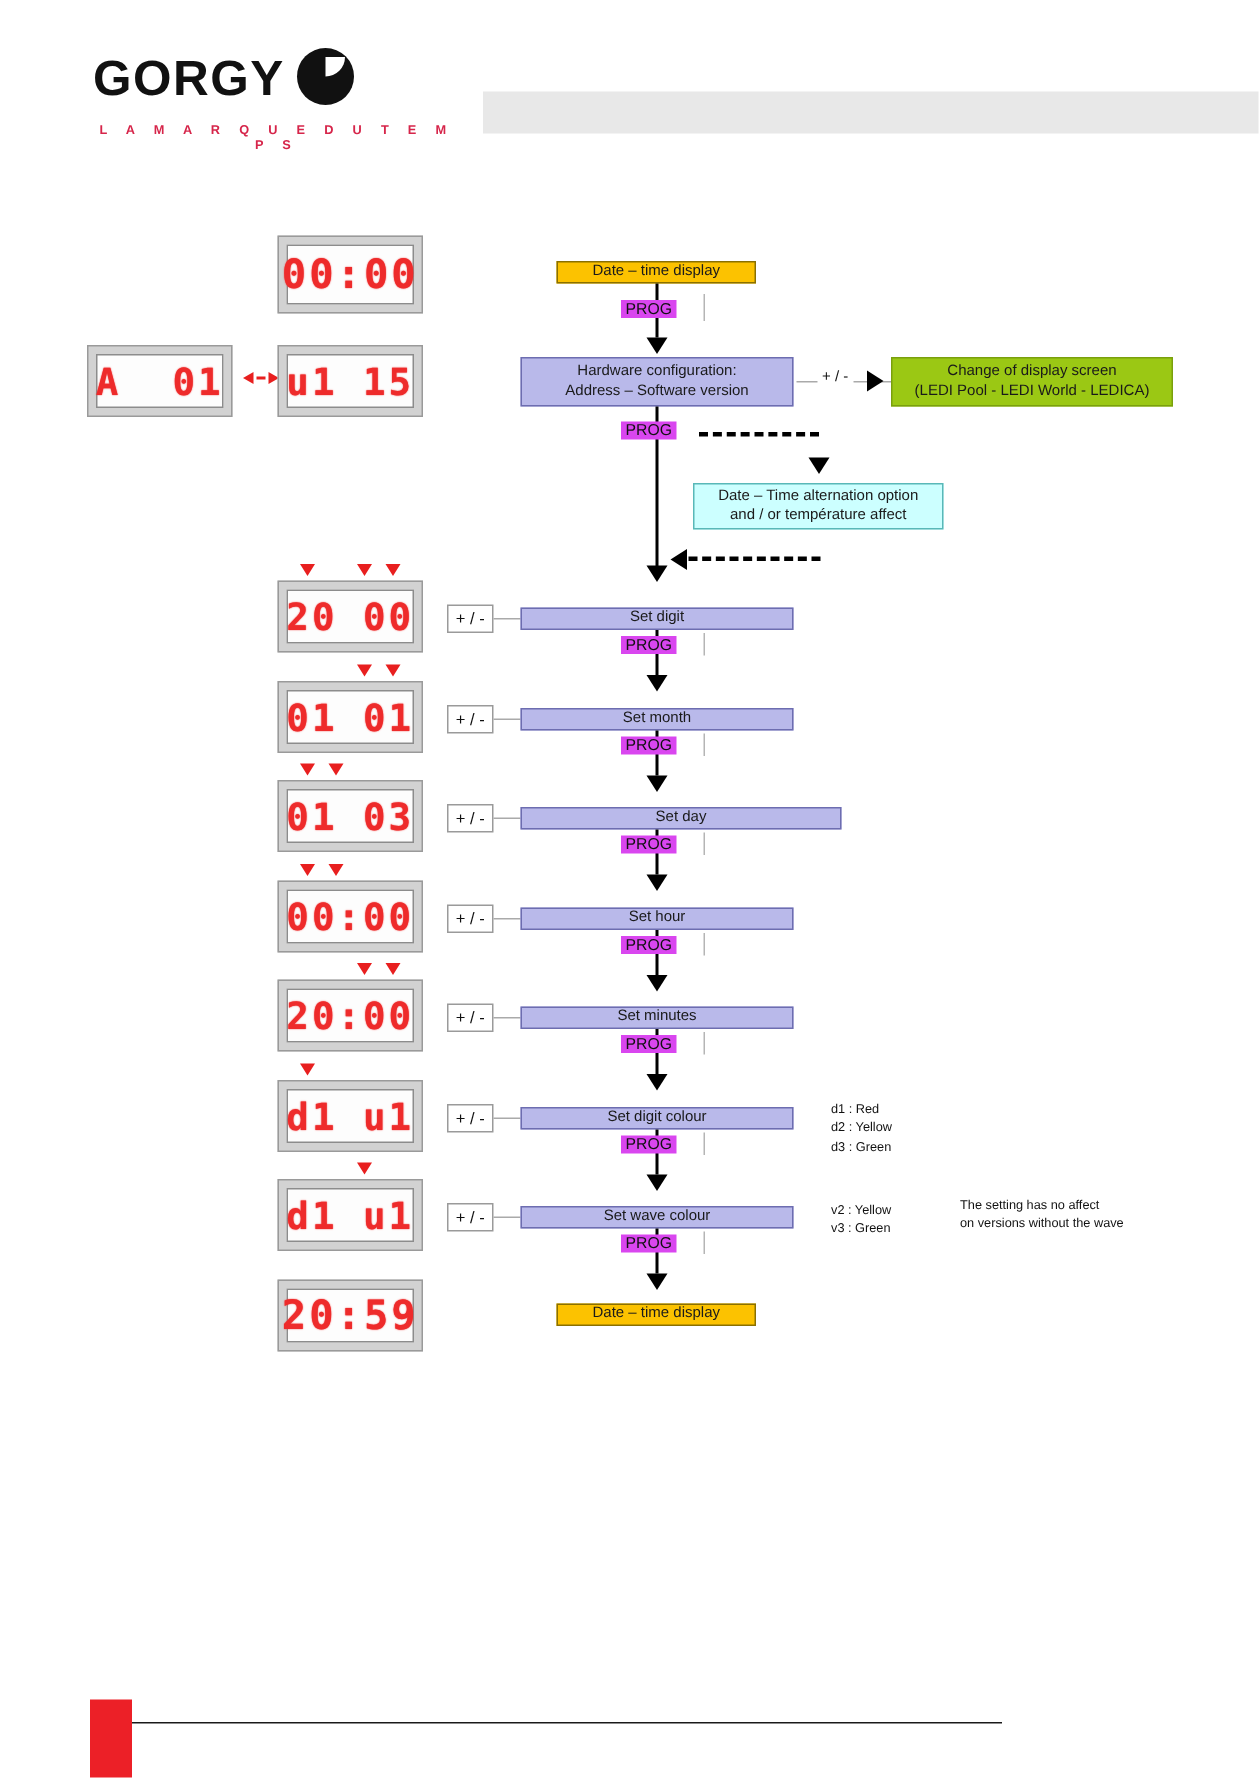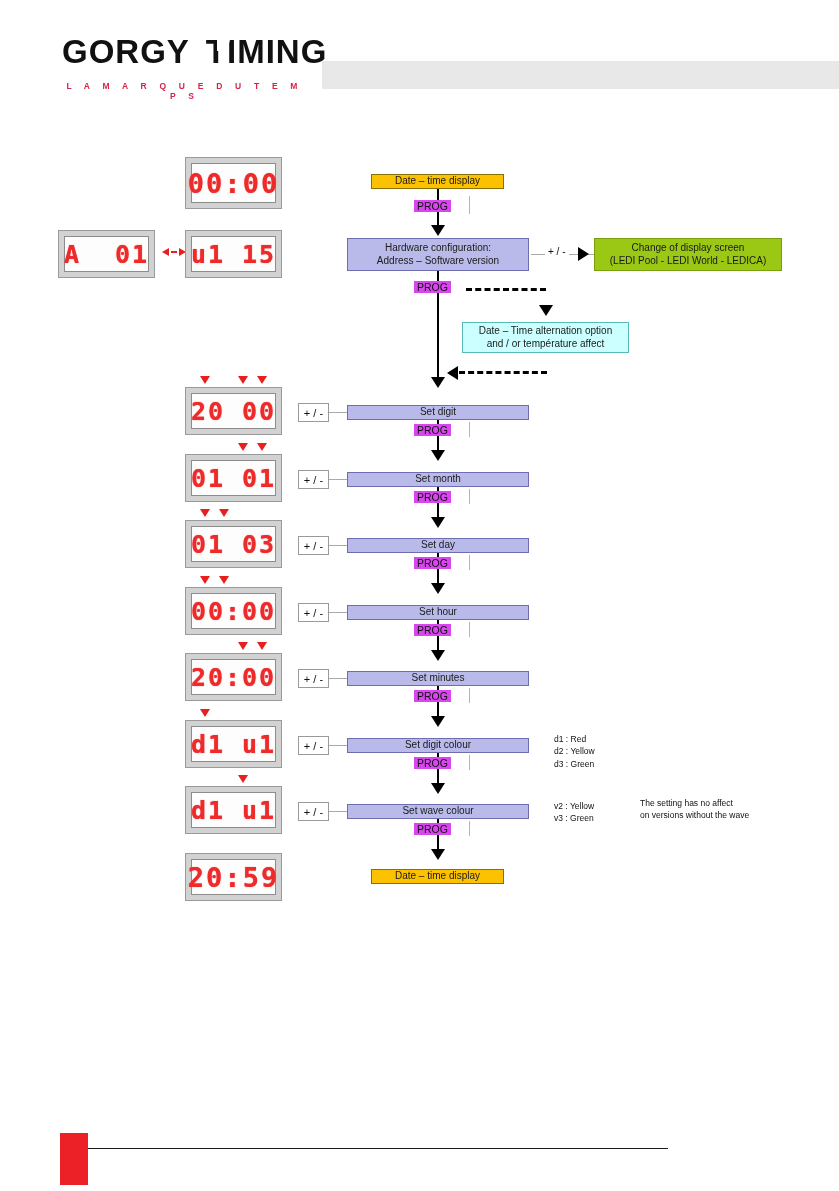--- a/index.html
+++ b/index.html
@@ -121,21 +121,20 @@
     border-bottom:4px solid transparent;border-left:7px solid #e81f1f;
   }
 </style>
 </head>
 <body>
 
 <div class="abs" id="logo-block">
   <div class="logo-row">
     <span class="logo-word">GORGY</span>
     <span class="logo-mark"></span>
-    <span class="logo-word">TIMING</span>
   </div>
   <div class="logo-tag">L A   M A R Q U E   D U   T E M P S</div>
 </div>
 <div class="abs" id="header-bar"></div>
 
 <div class="abs clock" style="left:185px;top:157px;width:97px;height:52px;">
   <div class="clock-inner">
     <span class="led led-lg">00:00</span>
   </div>
 </div>
@@ -233,21 +232,21 @@
     <div class="abs arrowdown" style="left: 431px; top: 517px;"></div>
     <div class="abs marker" style="left: 200.375px; top: 509px;"></div>
     <div class="abs marker" style="left: 219.125px; top: 509px;"></div>
     <div class="abs clock" style="left: 185px; top: 520px; width: 97px; height: 48px;">
       <div class="clock-inner">
         <span class="led led-sm">01 03</span>
       </div>
     </div>
     <div class="abs pmbox" style="left: 298px; top: 536px; width: 31px; height: 19px;">+ / -</div>
     <div class="abs hline" style="left: 329px; top: 545px; width: 18px;"></div>
-    <div class="abs fbox purple" style="left: 347px; top: 538px; width: 182px; height: 15px;">
+    <div class="abs fbox purple" style="left: 347px; top: 538px; width: 214px; height: 15px;">
       <span>Set day</span>
     </div>
     <div class="abs vline" style="left: 437px; top: 553px; height: 30px;"></div>
     <div class="abs proglabel" style="left: 414px; top: 557px;">PROG</div>
     <div class="abs tick" style="left: 469px; top: 555px; height: 15px;"></div>
     <div class="abs arrowdown" style="left: 431px; top: 583px;"></div>
     <div class="abs marker" style="left: 200.375px; top: 576px;"></div>
     <div class="abs marker" style="left: 219.125px; top: 576px;"></div>
     <div class="abs clock" style="left: 185px; top: 587px; width: 97px; height: 48px;">
       <div class="clock-inner">

